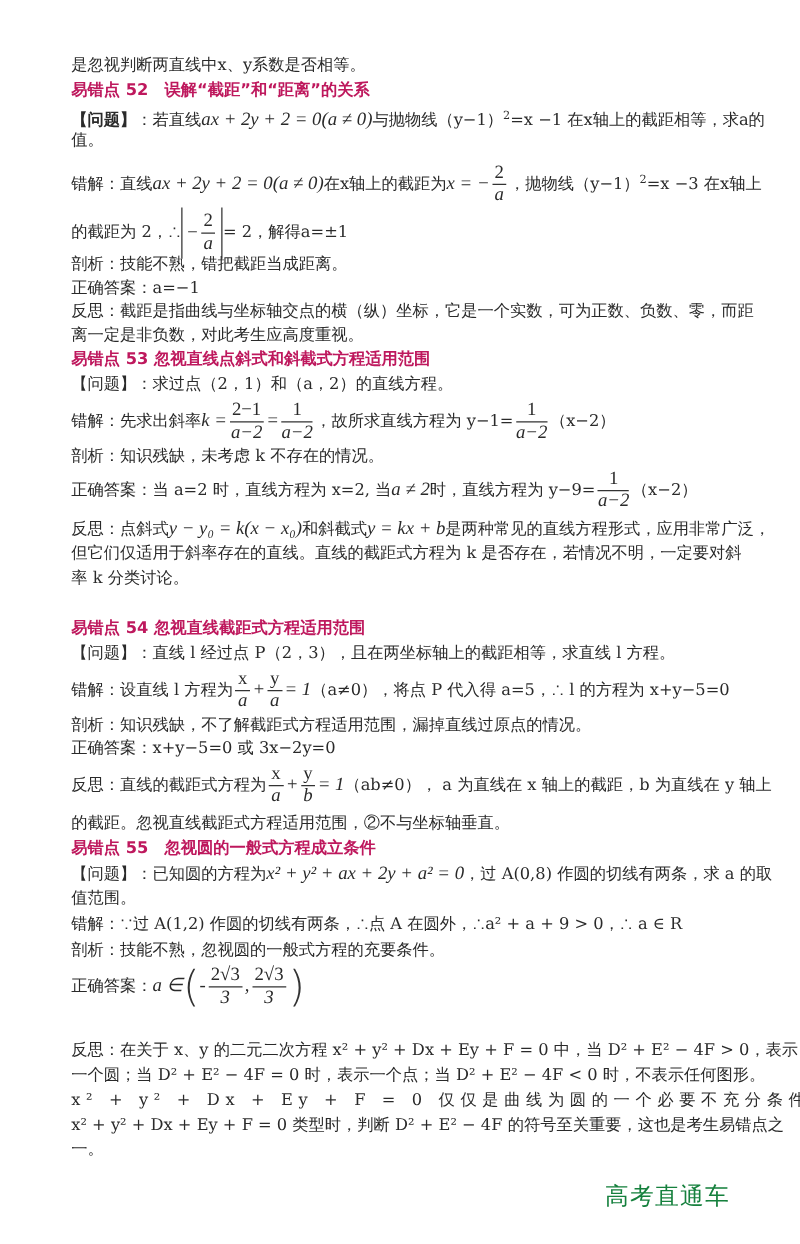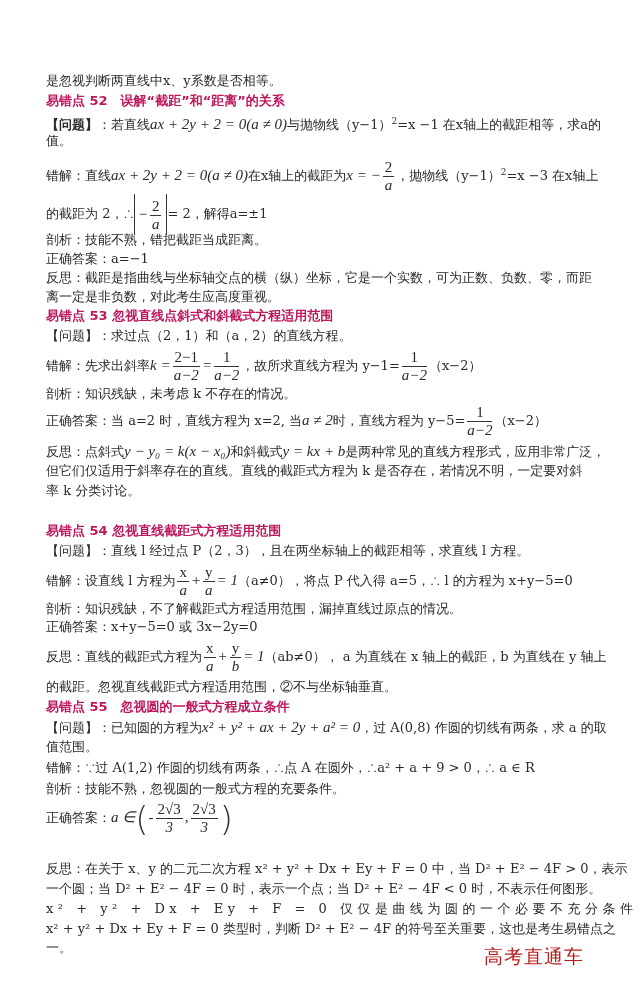--- a/index.html
+++ b/index.html
@@ -2,32 +2,32 @@
 <html><head>
 <meta charset="utf-8">
 <style>
   html, body { margin: 0; padding: 0; background: #ffffff; }
   body {
     width: 640px; height: 995px; position: relative; overflow: hidden;
     font-family: "DejaVu Serif", "Liberation Serif", serif;
     color: #2a2a2a; font-size: 13px;
   }
   .page { position: absolute; left: 42px; top: 0; width: 560px; }
-  .line { position: absolute; left: 4px; white-space: nowrap; line-height: 18px; margin-top: 28px; }
+  .line { position: absolute; left: 15px; white-space: nowrap; line-height: 18px; }
   .h { font-family: "DejaVu Sans", "Liberation Sans", sans-serif; font-weight: bold; font-size: 13px; color: #be185d; }
   .m { font-style: italic; font-family: "Liberation Serif", serif; font-size: 15px; }
   .frac { display: inline-block; vertical-align: middle; text-align: center; font-family: "Liberation Serif", serif; font-size: 15px; margin: 0 2px; }
   .frac .num { display: block; border-bottom: 1px solid #333; padding: 0 2px; line-height: 17px; }
   .frac .den { display: block; line-height: 17px; font-style: italic; }
   .abs { display: inline-block; border-left: 1px solid #333; border-right: 1px solid #333; padding: 0 3px; vertical-align: middle; }
   .paren { font-size: 34px; font-weight: 200; vertical-align: middle; font-family: "DejaVu Sans", sans-serif; color: #333; }
   sup { font-size: 9px; }
   .watermark {
     position: absolute; right: 56px; top: 944px;
-    font-family: "DejaVu Sans", "Liberation Sans", sans-serif; font-size: 19px; color: #b91c1c; letter-spacing: 1px;
+    font-family: "DejaVu Sans", "Liberation Sans", sans-serif; font-size: 19px; color: #15803d; letter-spacing: 1px;
   }
   .spaced { letter-spacing: 7px; }
 </style>
 </head>
 <body>
 
 <div class="page">
 
   <div class="line" style="top:44px">是忽视判断两直线中x、y系数是否相等。</div>
 
@@ -48,21 +48,21 @@
   <div class="line" style="top:241px">反思：截距是指曲线与坐标轴交点的横（纵）坐标，它是一个实数，可为正数、负数、零，而距</div>
   <div class="line" style="top:260px">离一定是非负数，对此考生应高度重视。</div>
 
   <div class="line h" style="top:279px">易错点 53  忽视直线点斜式和斜截式方程适用范围</div>
   <div class="line" style="top:299px">【问题】：求过点（2，1）和（a，2）的直线方程。</div>
   <div class="line" style="top:317px; line-height:40px">
     <span>错解：先求出斜率</span><span class="m">k =</span><span class="frac"><span class="num">2−1</span><span class="den">a−2</span></span><span class="m">=</span><span class="frac"><span class="num">1</span><span class="den">a−2</span></span><span>，故所求直线方程为 y−1=</span><span class="frac"><span class="num">1</span><span class="den">a−2</span></span><span>（x−2）</span>
   </div>
   <div class="line" style="top:357px">剖析：知识残缺，未考虑 k 不存在的情况。</div>
   <div class="line" style="top:372px; line-height:40px">
-    <span>正确答案：当 a=2 时，直线方程为 x=2, 当</span><span class="m">a ≠ 2</span><span>时，直线方程为 y−5=</span><span class="frac"><span class="num">1</span><span class="den">a−2</span></span><span>（x−2）</span>
+    <span>正确答案：当 a=2 时，直线方程为 x=2, 当</span><span class="m">a ≠ 2</span><span>时，直线方程为 y−9=</span><span class="frac"><span class="num">1</span><span class="den">a−2</span></span><span>（x−2）</span>
   </div>
   <div class="line" style="top:414px">
     <span>反思：点斜式</span><span class="m">y − y₀ = k(x − x₀)</span><span>和斜截式</span><span class="m">y = kx + b</span><span>是两种常见的直线方程形式，应用非常广泛，</span>
   </div>
   <div class="line" style="top:434px">但它们仅适用于斜率存在的直线。直线的截距式方程为 k 是否存在，若情况不明，一定要对斜</div>
   <div class="line" style="top:454px">率 k 分类讨论。</div>
 
   <div class="line h" style="top:494px">易错点 54  忽视直线截距式方程适用范围</div>
   <div class="line" style="top:514px">【问题】：直线 l 经过点 P（2，3），且在两坐标轴上的截距相等，求直线 l 方程。</div>
   <div class="line" style="top:532px; line-height:40px">

